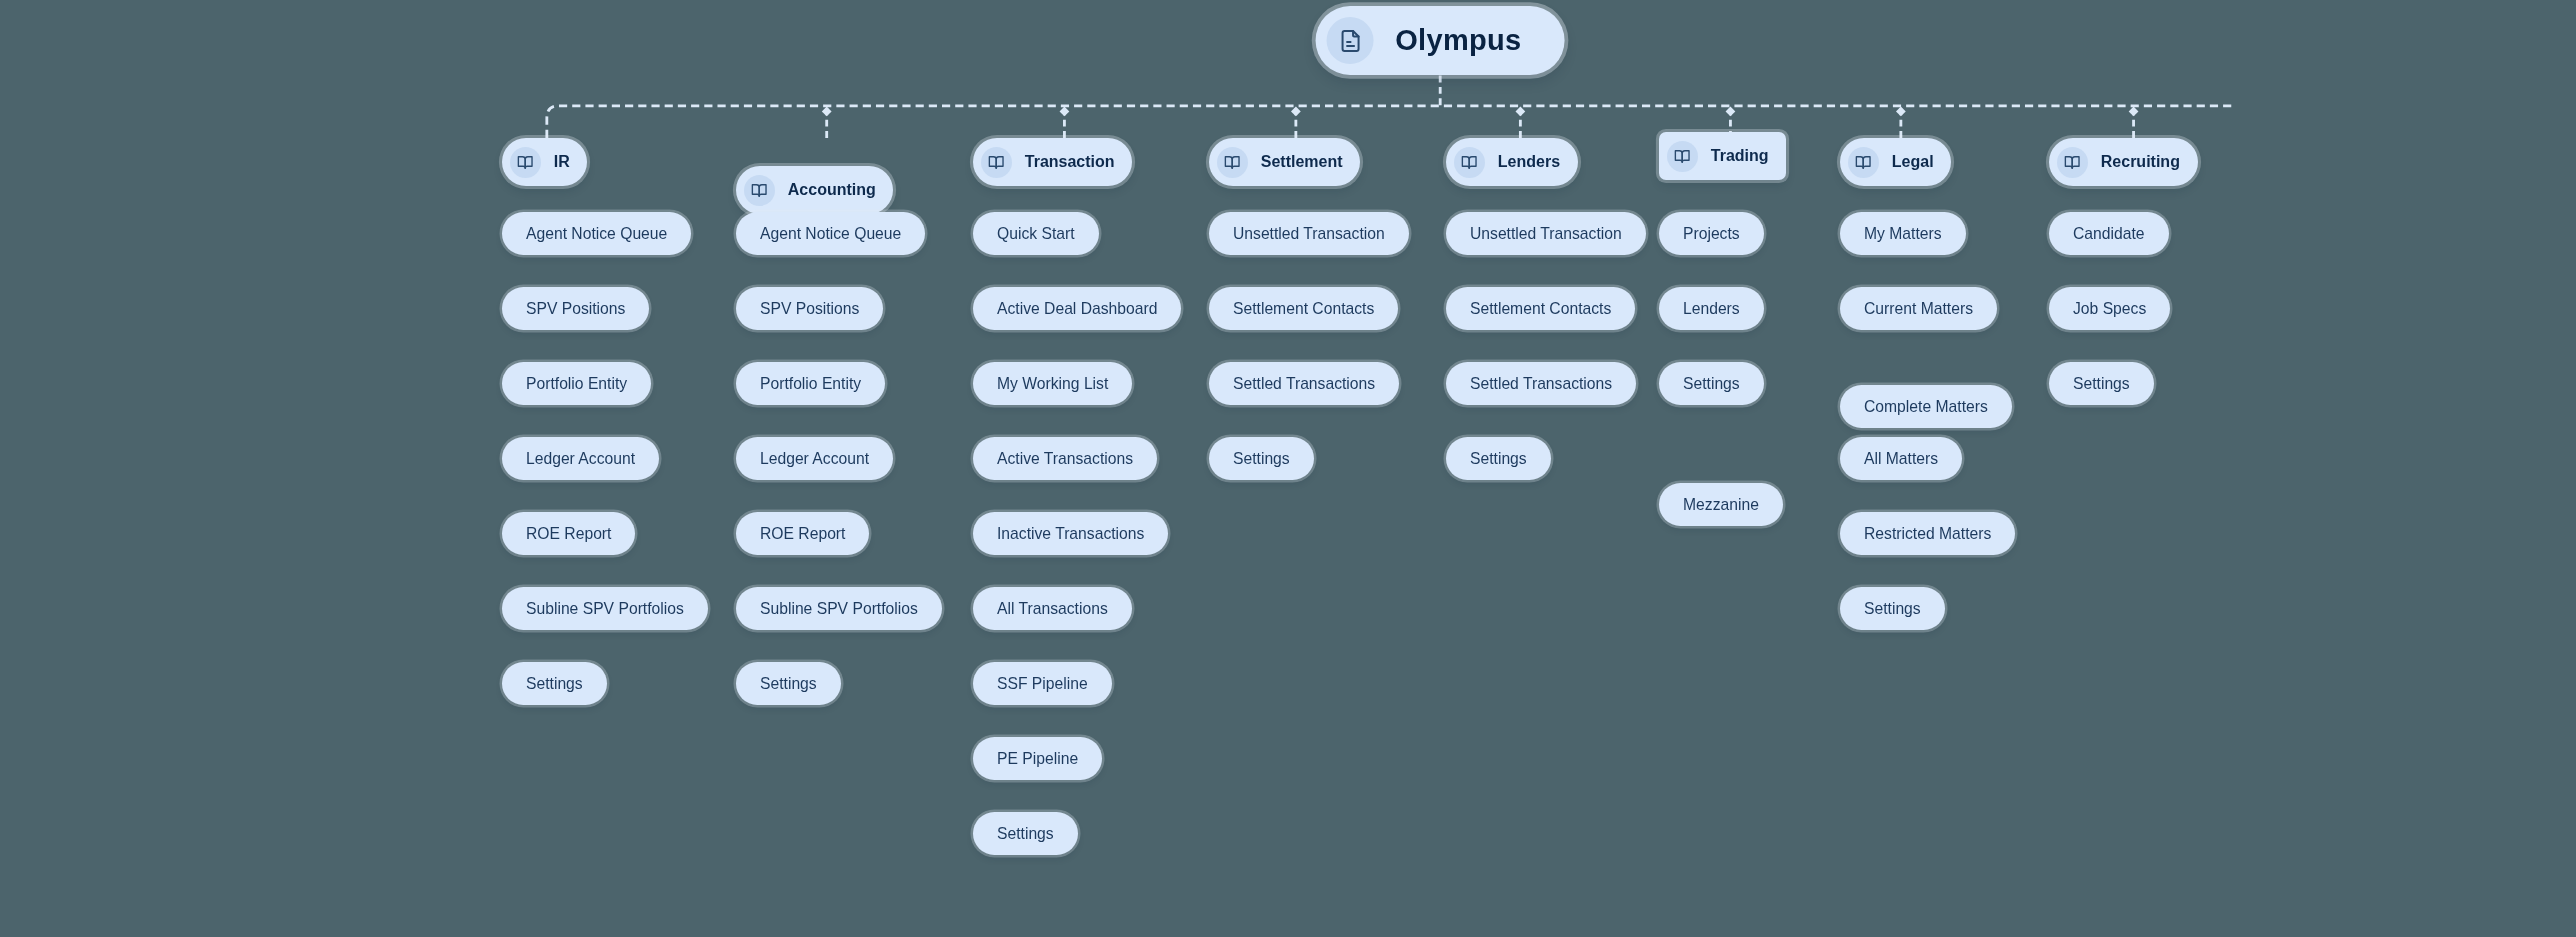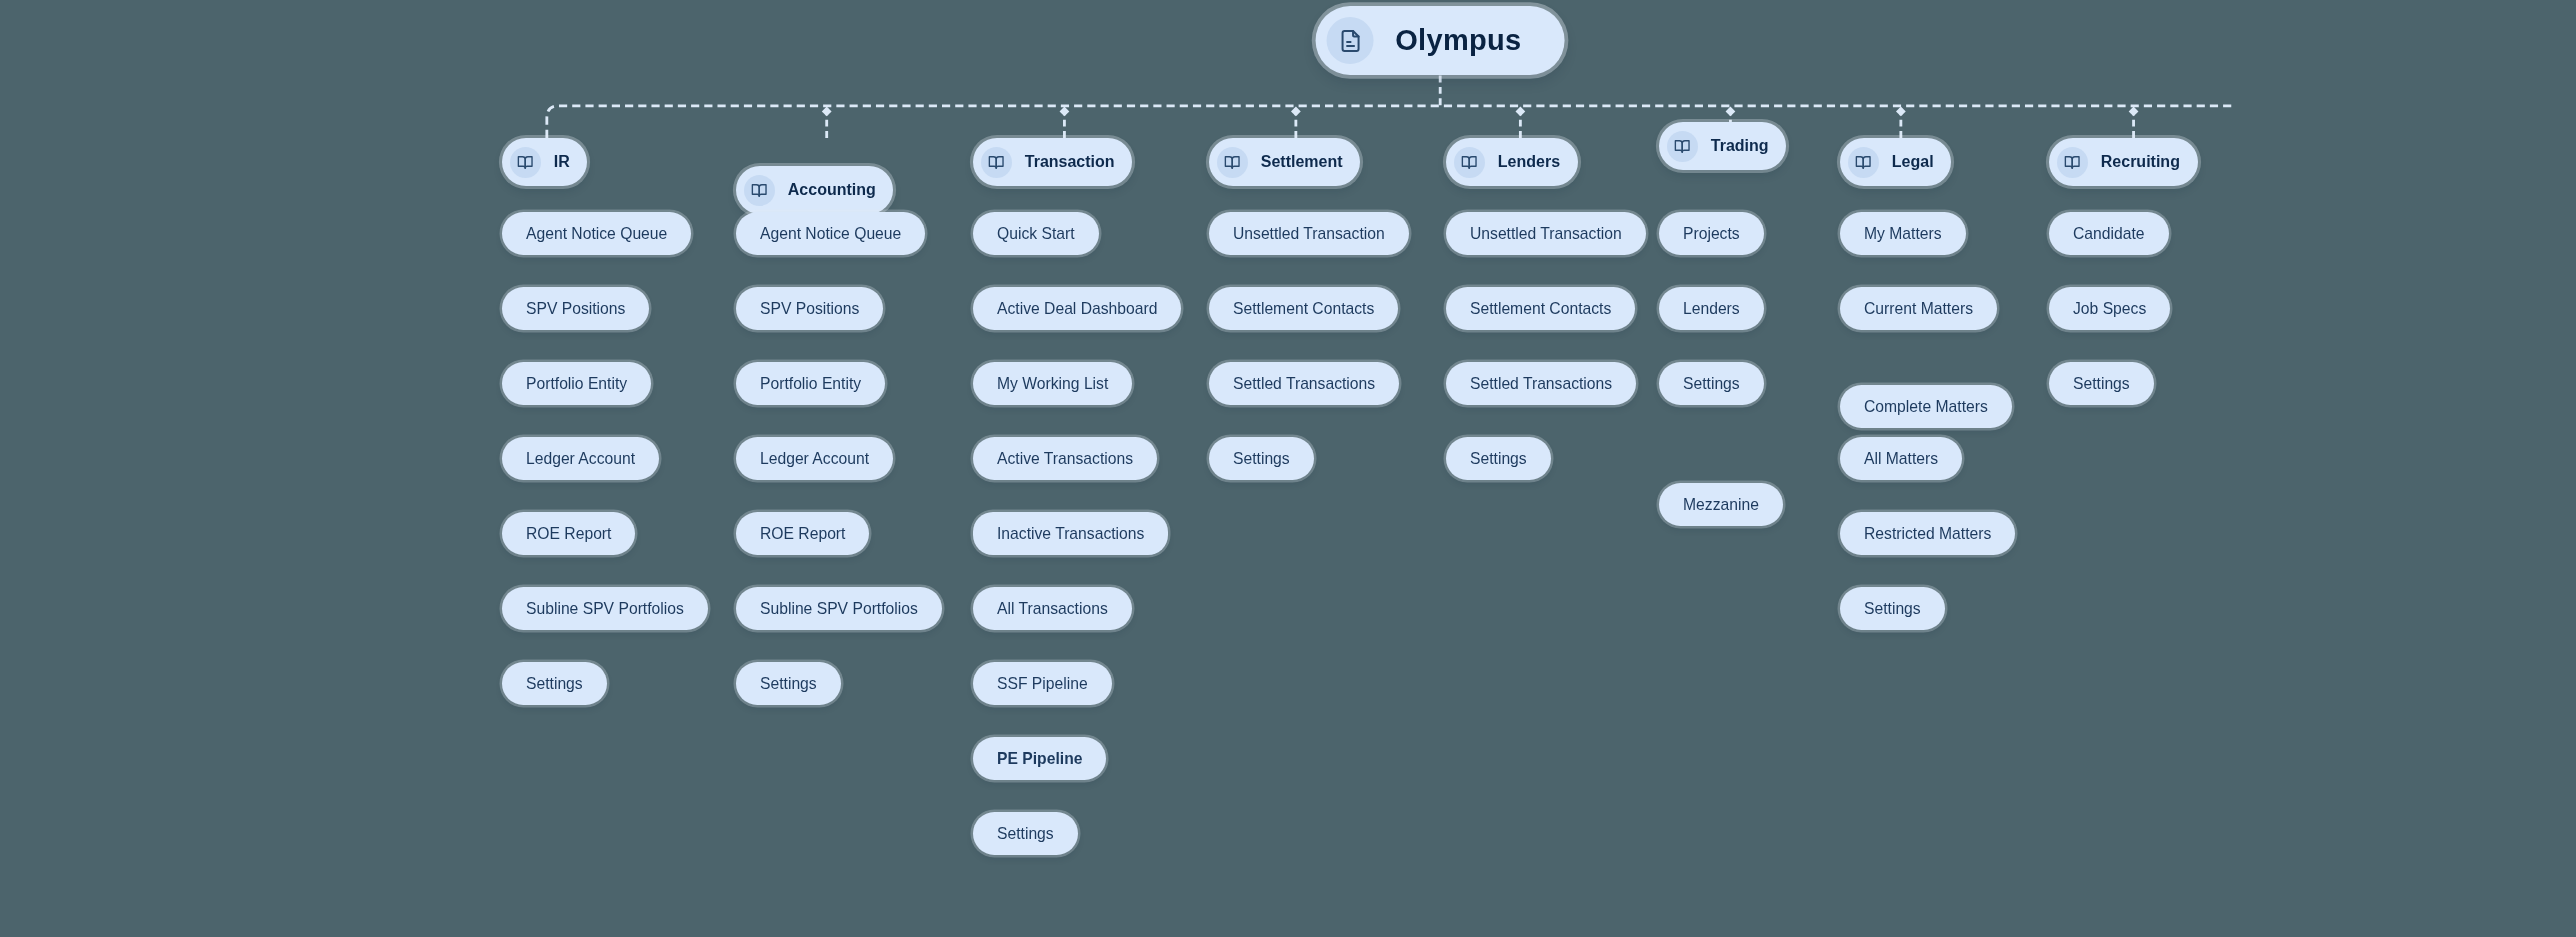--- a/index.html
+++ b/index.html
@@ -138,24 +138,24 @@
         <path d="M2 4h6a4 4 0 0 1 4 4v13a3 3 0 0 0-3-3H2z"></path>
         <path d="M22 4h-6a4 4 0 0 0-4 4v13a3 3 0 0 1 3-3h7z"></path>
       </svg>
     </span>
     <span class="hlabel">Transaction</span>
   </div>
     <div class="pill child" style="left: 973px; top: 212px;">Quick Start</div>
     <div class="pill child" style="left: 973px; top: 287px;">Active Deal Dashboard</div>
     <div class="pill child" style="left: 973px; top: 362px;">My Working List</div>
     <div class="pill child" style="left: 973px; top: 437px;">Active Transactions</div>
-    <div class="pill child" style="left: 973px; top: 512px; border-radius: 20px;">Inactive Transactions</div>
+    <div class="pill child" style="left: 973px; top: 512px;">Inactive Transactions</div>
     <div class="pill child" style="left: 973px; top: 587px;">All Transactions</div>
     <div class="pill child" style="left: 973px; top: 662px;">SSF Pipeline</div>
-    <div class="pill child" style="left: 973px; top: 737px; font-weight: bold;">PE Pipeline</div>
+    <div class="pill child" style="left: 973px; top: 737px;">PE Pipeline</div>
     <div class="pill child" style="left: 973px; top: 812px;">Settings</div>
     <div class="pill section-header" style="left: 1209px; top: 138px;">
     <span class="icon-circle">
       <svg viewBox="0 0 24 24">
         <path d="M2 4h6a4 4 0 0 1 4 4v13a3 3 0 0 0-3-3H2z"></path>
         <path d="M22 4h-6a4 4 0 0 0-4 4v13a3 3 0 0 1 3-3h7z"></path>
       </svg>
     </span>
     <span class="hlabel">Settlement</span>
   </div>
@@ -169,21 +169,21 @@
         <path d="M2 4h6a4 4 0 0 1 4 4v13a3 3 0 0 0-3-3H2z"></path>
         <path d="M22 4h-6a4 4 0 0 0-4 4v13a3 3 0 0 1 3-3h7z"></path>
       </svg>
     </span>
     <span class="hlabel">Lenders</span>
   </div>
     <div class="pill child" style="left: 1446px; top: 212px;">Unsettled Transaction</div>
     <div class="pill child" style="left: 1446px; top: 287px;">Settlement Contacts</div>
     <div class="pill child" style="left: 1446px; top: 362px;">Settled Transactions</div>
     <div class="pill child" style="left: 1446px; top: 437px;">Settings</div>
-    <div class="pill section-header" style="left: 1659px; top: 122px;">
+    <div class="pill section-header" style="left: 1659px; top: 132px; border-radius: 7px;">
     <span class="icon-circle">
       <svg viewBox="0 0 24 24">
         <path d="M2 4h6a4 4 0 0 1 4 4v13a3 3 0 0 0-3-3H2z"></path>
         <path d="M22 4h-6a4 4 0 0 0-4 4v13a3 3 0 0 1 3-3h7z"></path>
       </svg>
     </span>
     <span class="hlabel">Trading</span>
   </div>
     <div class="pill child" style="left: 1659px; top: 212px;">Projects</div>
     <div class="pill child" style="left: 1659px; top: 287px;">Lenders</div>

